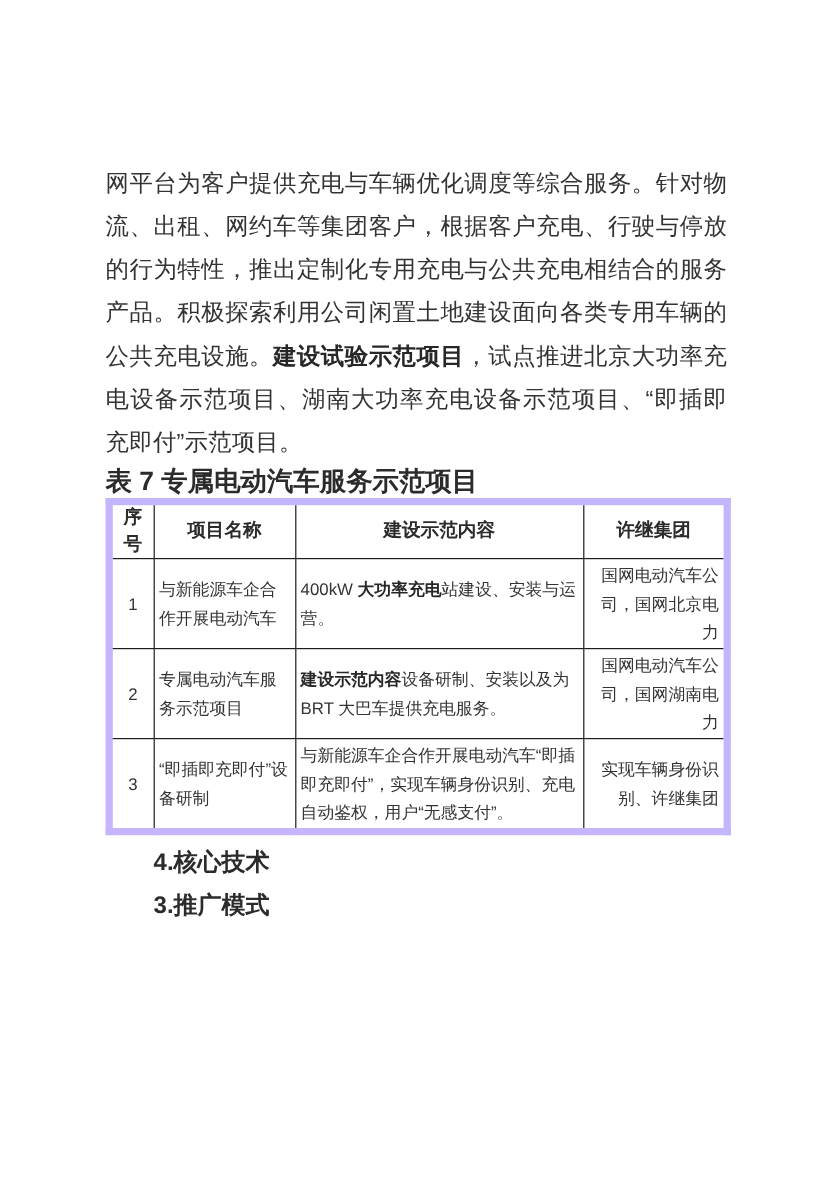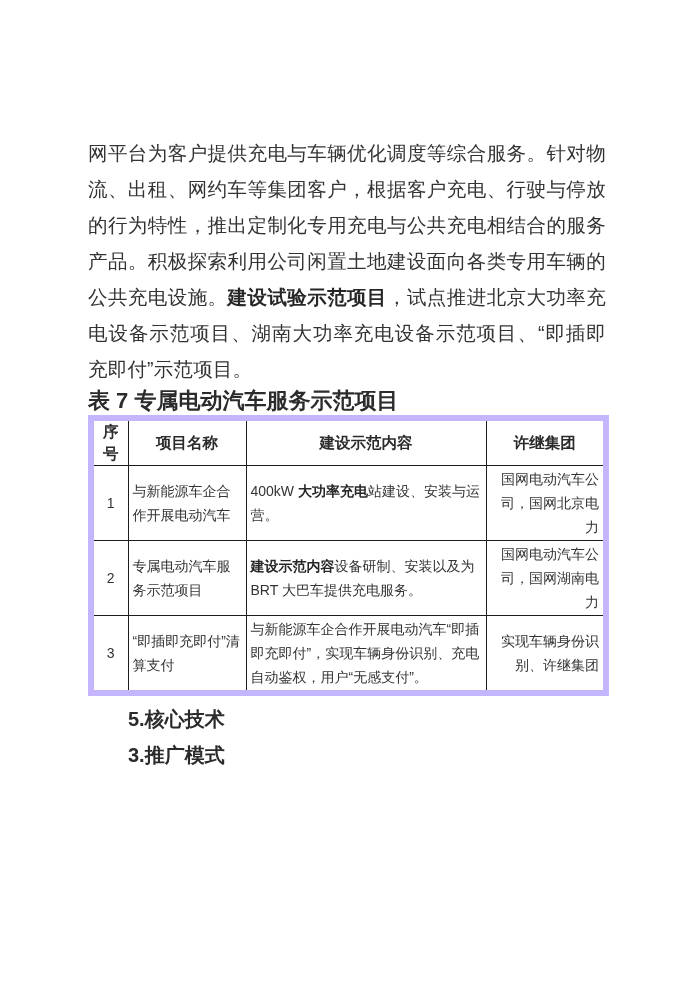--- a/index.html
+++ b/index.html
@@ -77,26 +77,26 @@
           <td class="cell-unit">国网电动汽车公司，国网北京电力</td>
         </tr>
         <tr class="row-2">
           <td class="cell-no">2</td>
           <td>专属电动汽车服务示范项目</td>
           <td><b>建设示范内容</b><span>设备研制、安装以及为 BRT 大巴车提供充电服务。</span></td>
           <td class="cell-unit">国网电动汽车公司，国网湖南电力</td>
         </tr>
         <tr class="row-3">
           <td class="cell-no">3</td>
-          <td>“即插即充即付”清算支付</td>
+          <td>“即插即充即付”设备研制</td>
           <td><span>与新能源车企合作开展电动汽车“即插即充即付”，实现车辆身份识别、充电自动鉴权，用户“无感支付”。</span></td>
           <td class="cell-unit">实现车辆身份识别、许继集团</td>
         </tr>
       </tbody>
     </table>
 
-    <h3 class="section">5.核心技术</h3>
+    <h3 class="section">4.核心技术</h3>
 
 
     <h3 class="section">3.推广模式</h3>
 
   </div>
 </div>
 
 </body></html>

